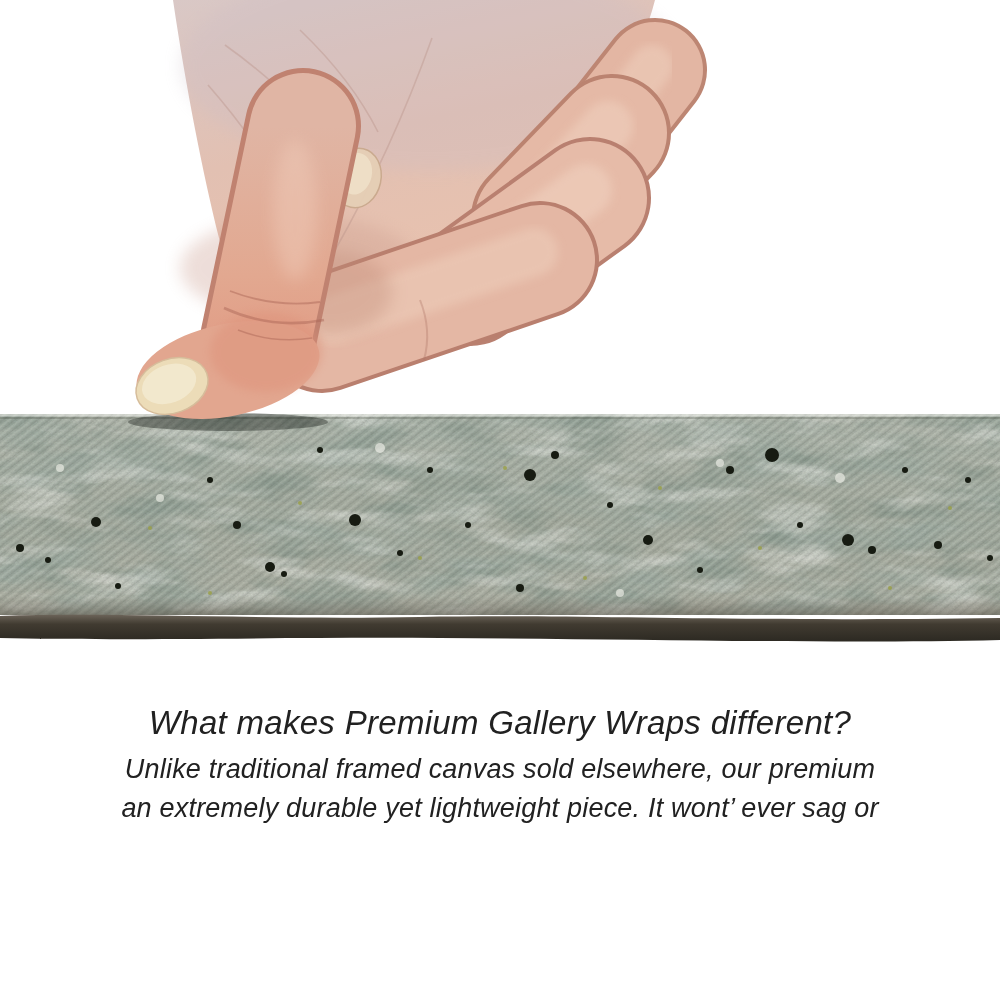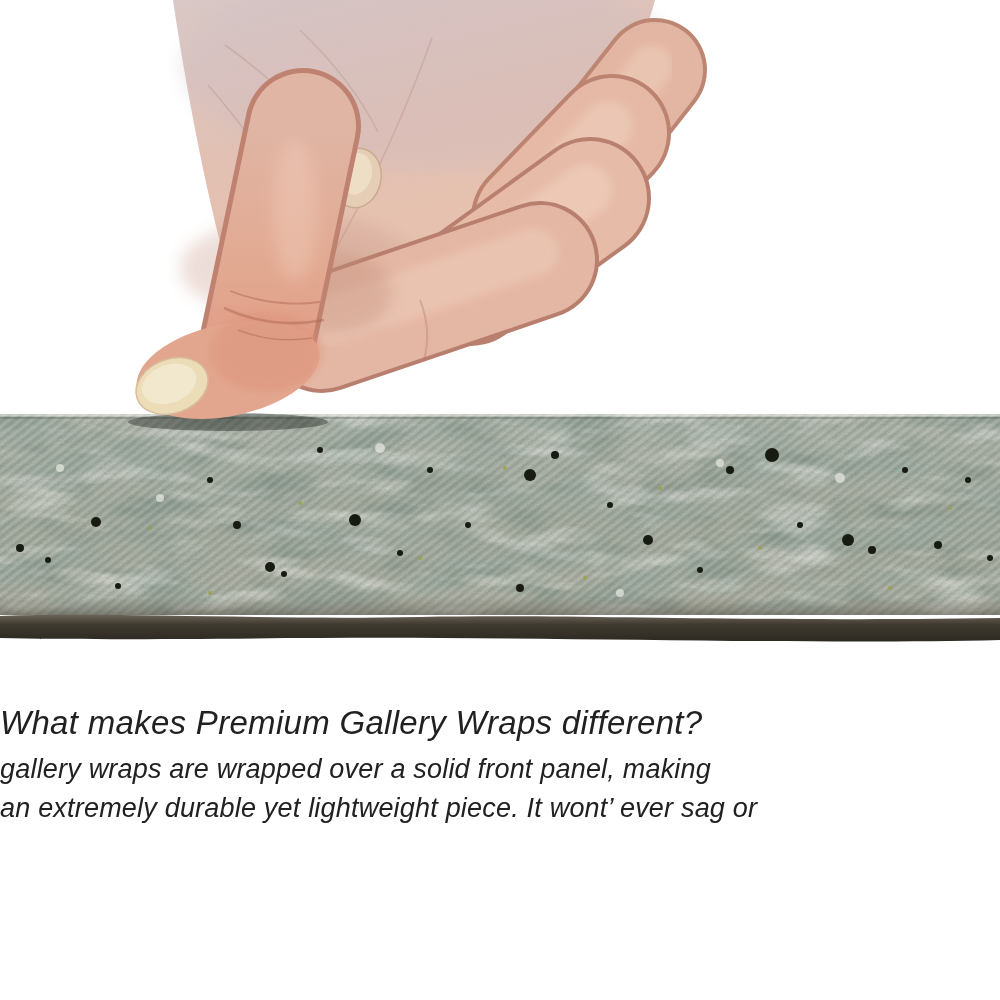--- a/index.html
+++ b/index.html
@@ -7,21 +7,21 @@
     width:1000px;height:1000px;
     background:#ffffff;
     overflow:hidden;
     font-family:"Liberation Sans", sans-serif;
   }
   .stage{position:relative;width:1000px;height:1000px;background:#ffffff;}
   .hand-svg{position:absolute;top:0;left:0;z-index:3;}
   .strip-svg{position:absolute;top:408px;left:0;z-index:2;}
   .copy{
     position:absolute;top:701px;left:0;width:1000px;z-index:4;
-    font-style:italic;color:#212121;
+    text-align:center;font-style:italic;color:#212121;
   }
   .headline{
     font-size:33px;line-height:44px;letter-spacing:.3px;
     margin-bottom:5px;white-space:nowrap;font-weight:400;
   }
   .bodyline{
     font-size:27px;line-height:39.2px;letter-spacing:.2px;
     white-space:nowrap;font-weight:400;
   }
 </style>
@@ -217,17 +217,17 @@
     <ellipse cx="228" cy="14" rx="100" ry="9" fill="rgba(25,30,24,0.4)"></ellipse>
 
     <rect x="0" y="188" width="1000" height="19" fill="url(#gFold)"></rect>
 
     <path d="M0,208 C120,204 260,212 420,209 C580,206 720,214 1000,210
              L1000,232 C840,236 640,231 440,230 C280,229 120,233 0,230 Z" fill="url(#gEdge)"></path>
   </svg>
 
   <div class="copy">
     <div class="headline">What makes Premium Gallery Wraps different?</div>
-    <div class="bodyline">gallery wraps are wrapped over a solid front panel, making</div>
+    <div class="bodyline">Unlike traditional framed canvas sold elsewhere, our premium</div>
     <div class="bodyline">an extremely durable yet lightweight piece. It wont’ ever sag or</div>
   </div>
 
 </div>
 
 </body></html>

